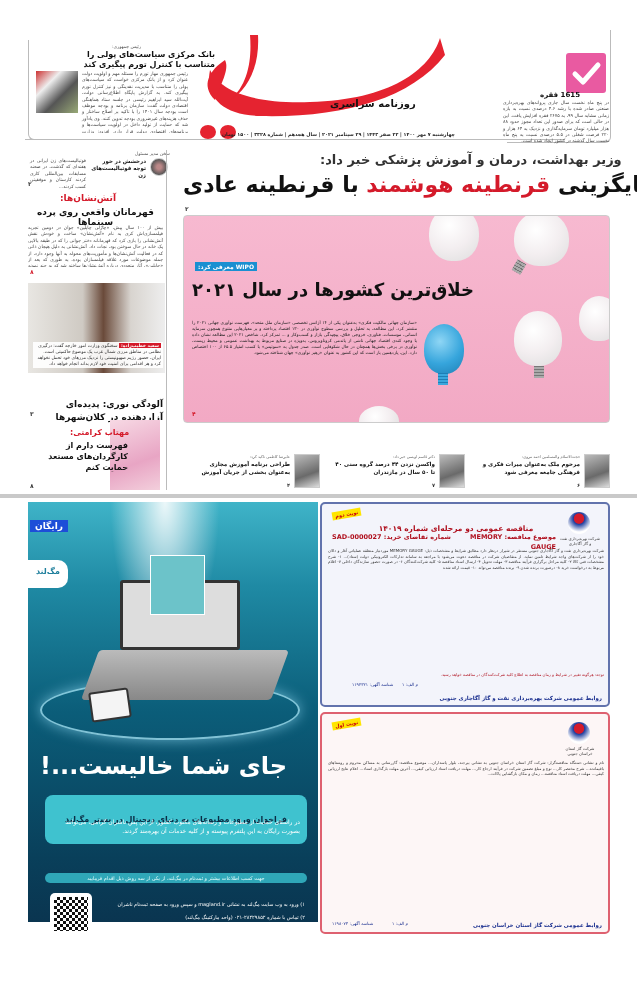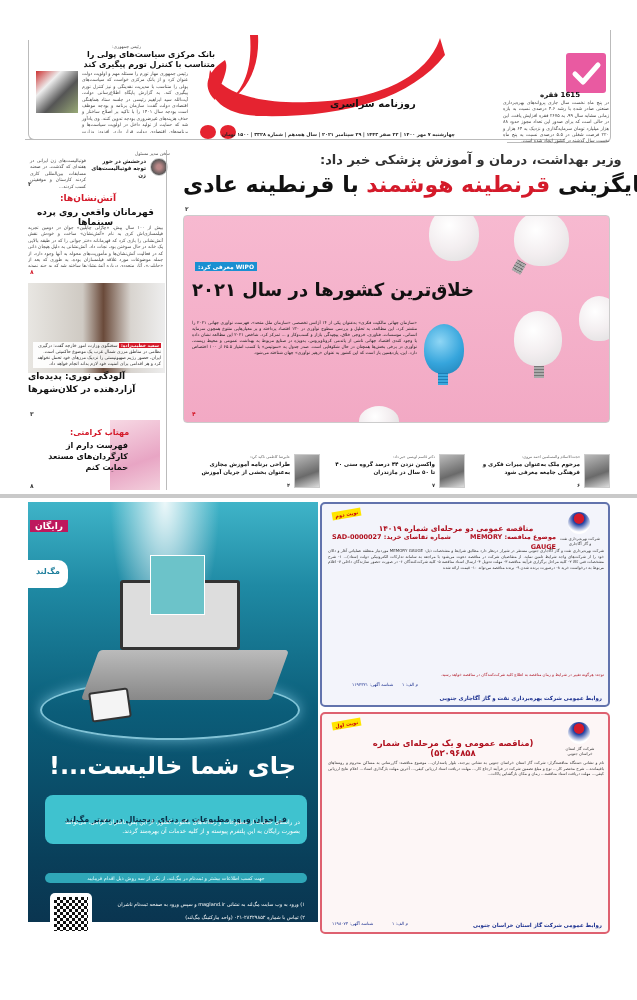--- a/index.html
+++ b/index.html
@@ -28,21 +28,21 @@
 #sm-title{left:88px;top:158px;width:58px;font-size:5.5px;font-weight:bold;line-height:7px;text-align:right;color:#111}
 #sm-text{left:30px;top:158px;width:56px}
 #sm-pn{left:28px;top:180px}
 #fire-kicker{left:60px;top:193px;font-size:9px;font-weight:bold;color:#d41a2a}
 #fire-title{left:28px;top:207px;width:135px;font-size:9px;font-weight:bold;color:#111;text-align:center}
 #fire-text{left:28px;top:225px;width:135px}
 #fire-pn{left:30px;top:268px;color:#d41a2a}
 #khatib-photo{left:28px;top:283px;width:137px;height:90px;background:linear-gradient(90deg,#e8e6e2 0%,#cfcac3 40%,#6a4a3a 55%,#d8d4cf 75%,#eee 100%)}
 #khatib-cap{left:33px;top:342px;width:130px;font-size:4.5px;line-height:6px;color:#333;background:rgba(255,255,255,.92);padding:1px 2px}
 #khatib-name{color:#fff;background:#d41a2a;padding:0 2px;font-weight:bold}
-#poll-title{left:28px;top:370px;width:135px;font-size:9px;font-weight:bold;line-height:13px;color:#111;text-align:left}
+#poll-title{left:28px;top:398px;width:135px;font-size:9px;font-weight:bold;line-height:13px;color:#111;text-align:right}
 #poll-pn{left:30px;top:410px}
 #mahtab-img{left:110px;top:420px;width:50px;height:70px;background:linear-gradient(160deg,#f7d9e4,#e8a5c4 60%,#f3cfdc)}
 #mahtab-kicker{left:70px;top:428px;font-size:8px;font-weight:bold;color:#d41a2a}
 #mahtab-title{left:40px;top:440px;width:88px;font-size:8px;font-weight:bold;line-height:11px;color:#111;text-align:right}
 #mahtab-pn{left:30px;top:482px}
 #vdiv{left:166px;top:150px;width:1px;height:340px;background:#bbb}
 
 #main-kicker{left:320px;top:152px;font-size:13px;color:#333;font-weight:bold}
 #main-title{left:183px;top:172px;font-size:22px;font-weight:bold;color:#111;white-space:nowrap;letter-spacing:-0.5px}
 #main-title .red{color:#d41a2a}
@@ -58,28 +58,28 @@
 
 .th{position:absolute;top:454px;width:135px;height:40px}
 .th-photo{position:absolute;right:0;top:0;width:26px;height:34px;background:linear-gradient(160deg,#bbb,#6a6a6a 60%,#ddd);border:1px solid #ccc}
 .th-k{position:absolute;right:30px;top:0;font-size:3.8px;color:#666;white-space:nowrap}
 .th-t{position:absolute;right:30px;top:6px;width:104px;font-size:5.6px;line-height:8px;font-weight:bold;color:#111;text-align:right}
 .th-pn{position:absolute;right:30px;top:28px;font-size:5px}
 #hdiv{left:0;top:494px;width:637px;height:4px;background:#c9c9c9}
 
 #mag{left:28px;top:502px;width:290px;height:420px;background:linear-gradient(180deg,#3fb4c8 0%,#1f8aa4 20%,#0b5d79 50%,#093f5a 85%,#0a3550 100%);overflow:hidden}
 #mag-beam{left:110px;top:502px;width:110px;height:150px;background:radial-gradient(ellipse at 50% 0%,rgba(255,255,255,.9),rgba(255,255,255,0) 70%)}
-#free{left:30px;top:520px;background:#be185d;color:#fff;font-size:9px;font-weight:bold;padding:1px 5px}
+#free{left:30px;top:520px;background:#1d4ed8;color:#fff;font-size:9px;font-weight:bold;padding:1px 5px}
 #maglogo{left:28px;top:560px;width:40px;height:28px;background:#fff;border-radius:0 10px 10px 0;font-size:8px;color:#1f7f9c;font-weight:bold;text-align:center;padding-top:7px}
 #laptop-screen{left:120px;top:580px;width:120px;height:70px;background:#ddd;border:3px solid #333;border-radius:3px}
 #laptop-base{left:90px;top:650px;width:190px;height:50px;background:linear-gradient(180deg,#bbb,#888);transform:skewX(-20deg);border-radius:4px}
 #mag-book{left:150px;top:555px;width:55px;height:60px;background:#6cc3c9;border:1px solid #fff}
 #phone{left:90px;top:690px;width:40px;height:30px;background:#f4f4f4;border:2px solid #333;border-radius:3px;transform:rotate(-8deg)}
 #glow{left:40px;top:680px;width:260px;height:60px;border-radius:50%;border:2px solid rgba(180,240,255,.7);box-shadow:0 0 14px rgba(160,230,255,.6)}
-#mag-head{left:40px;top:752px;width:265px;text-align:center;font-size:24px;font-weight:bold;color:#fff;letter-spacing:-0.5px}
+#mag-head{left:40px;top:752px;width:265px;text-align:left;font-size:24px;font-weight:bold;color:#fff;letter-spacing:-0.5px}
 #mag-sub{left:45px;top:795px;width:262px;background:#3fc2cf;color:#0a2d45;font-size:8px;font-weight:bold;text-align:center;padding:20px 0;border-radius:8px}
 #mag-body{left:50px;top:817px;width:255px;font-size:6px;line-height:9px;color:#fff;border-right:1px solid #3fc2cf;padding-right:4px}
 #mag-bar{left:45px;top:873px;width:262px;background:#2fa7b8;color:#e8ffff;font-size:5px;text-align:center;padding:2px 0;border-radius:6px}
 #mag-list{left:100px;top:898px;width:205px;font-size:5px;line-height:13px;color:#fff}
 #qr{left:50px;top:893px;width:42px;height:42px;background:#fff;border-radius:5px;padding:4px}
 #qr-inner{width:100%;height:100%;background:repeating-conic-gradient(#111 0 25%,#fff 0 50%) 0 0/6px 6px}
 
 #ad1{left:320px;top:502px;width:290px;height:205px;border:2px solid #6273ad;border-radius:5px;background:#f3f4fb}
 #ad2{left:320px;top:712px;width:290px;height:222px;border:2px solid #de6170;border-radius:5px;background:#fdf6f6}
 .adtitle{position:absolute;font-size:7.5px;font-weight:bold;color:#b0111f;text-align:center;width:200px;line-height:10px}
@@ -222,18 +222,17 @@
   <div class="adtext" style="left:6px;top:168px;width:276px;color:#b0111f">توجه: هرگونه تغییر در شرایط و زمان مناقصه به اطلاع کلیه شرکت‌کنندگان در مناقصه خواهد رسید.</div>
   <div class="adfoot" style="right:6px;bottom:4px">روابط عمومی شرکت بهره‌برداری نفت و گاز آگاجاری جنوبی</div>
   <div class="adfoot-l" style="left:30px;bottom:18px">شناسه آگهی: ۱۱۹۴۳۲۱</div>
   <div class="adfoot-l" style="left:80px;bottom:18px">م الف: ۱</div>
 </div>
 
 <div id="ad2" class="abs">
   <div class="nobat" style="left:10px;top:6px">نوبت اول</div>
   <div class="adlogo" style="right:18px;top:8px"></div>
   <div class="adorg" style="right:8px;top:32px">شرکت گاز استان خراسان جنوبی</div>
-  <div class="adtitle" style="right:55px;top:24px;font-size:8.5px">(مناقصه عمومی و یک مرحله‌ای شماره ۵۳۰۹۶۸۵۸)</div>
   <div class="adtext" style="left:6px;top:46px;width:276px;height:150px;overflow:hidden">نام و نشانی دستگاه مناقصه‌گزار: شرکت گاز استان خراسان جنوبی به نشانی بیرجند، بلوار پاسداران... موضوع مناقصه: گازرسانی به مساکن محروم و روستاهای باقیمانده... شرح مختصر کار... نوع و مبلغ تضمین شرکت در فرآیند ارجاع کار... مهلت دریافت اسناد ارزیابی کیفی... آخرین مهلت بارگذاری اسناد... اعلام نتایج ارزیابی کیفی... مهلت دریافت اسناد مناقصه... زمان و مکان بازگشایی پاکات...</div>
   <div class="adfoot" style="right:6px;bottom:4px">روابط عمومی شرکت گاز استان خراسان جنوبی</div>
   <div class="adfoot-l" style="left:10px;bottom:6px">شناسه آگهی: ۱۱۹۸۰۷۳</div>
   <div class="adfoot-l" style="left:70px;bottom:6px">م الف: ۱</div>
 </div>
 
 </body></html>

